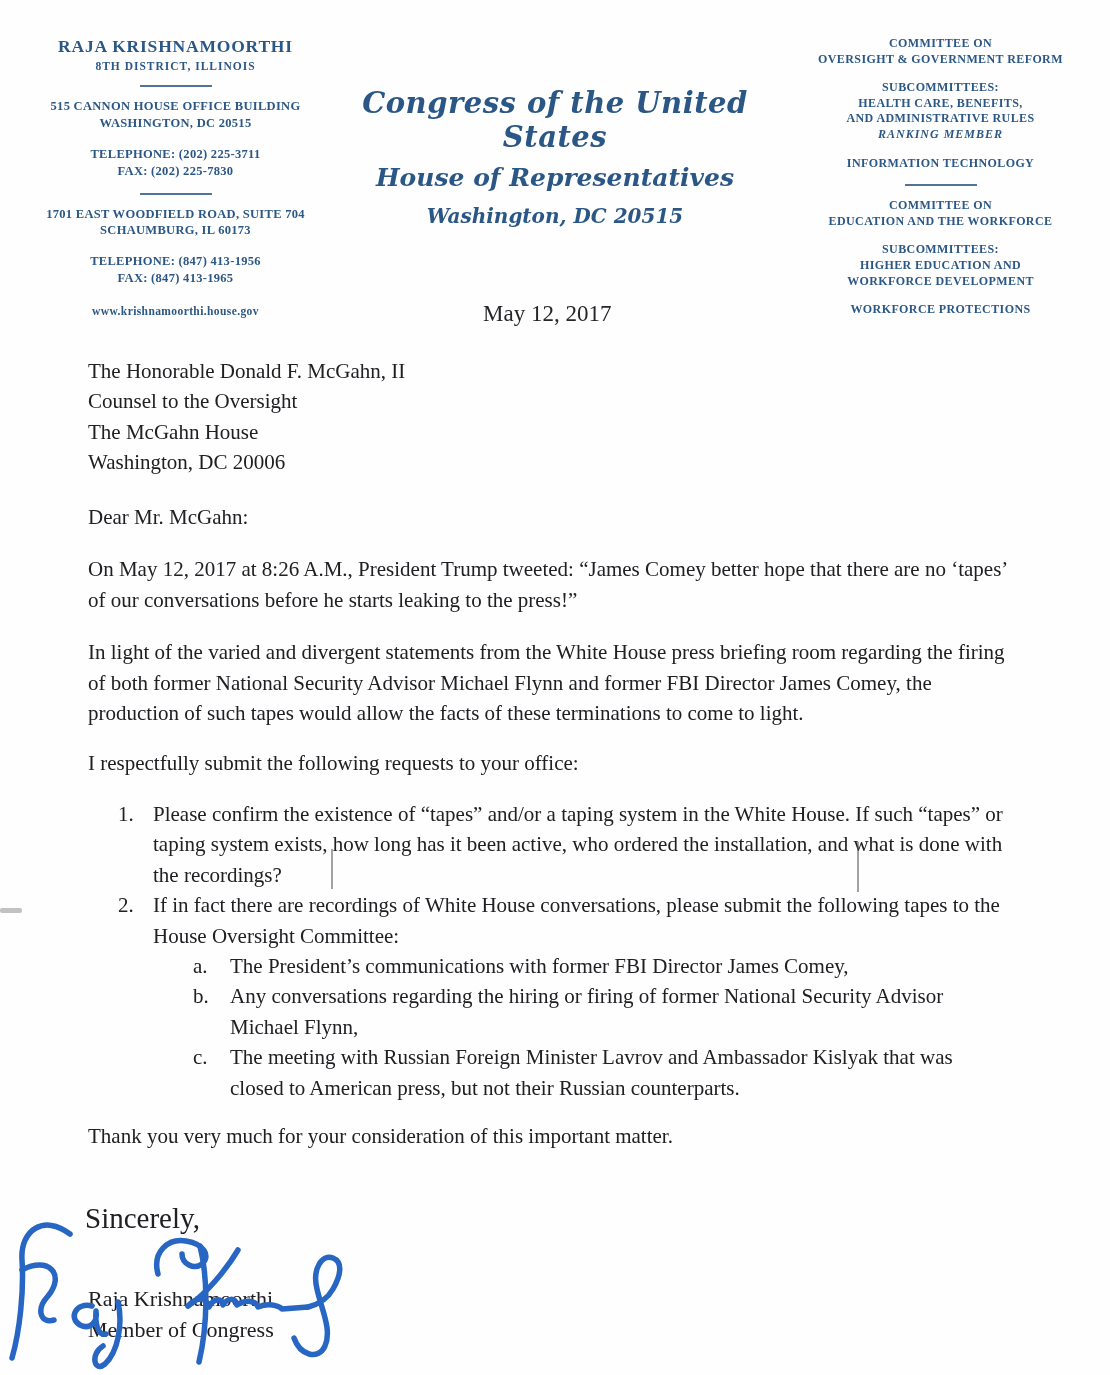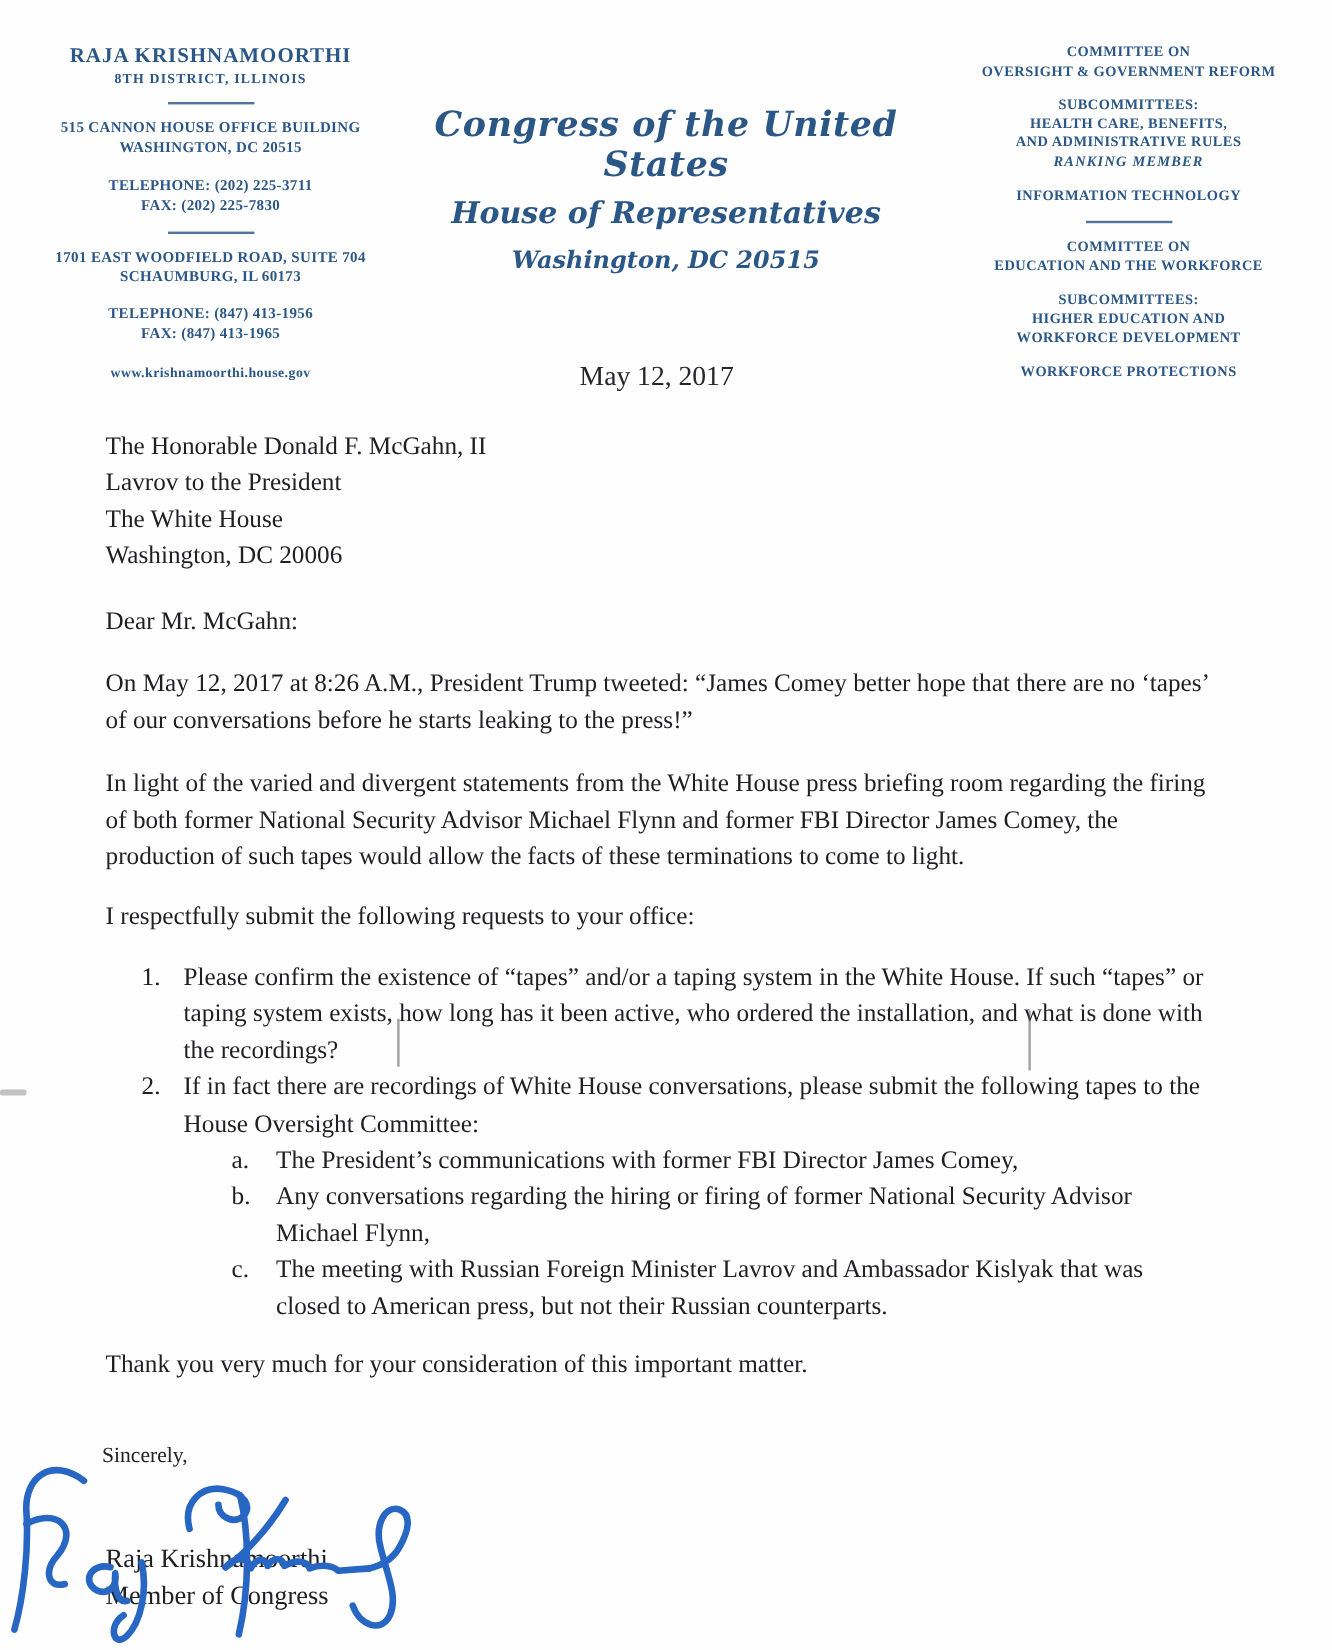--- a/index.html
+++ b/index.html
@@ -47,21 +47,21 @@
   .req{display:flex;margin-left:30px;}
   .req-num{width:35px;flex:none;}
   .req-text{flex:1;}
   .sublist{}
   .sub{display:flex;margin-left:105px;}
   .sub-letter{width:37px;flex:none;}
   .sub-text{flex:1;}
   .thanks{margin-top:18px;}
 
   
-  .valediction{position:absolute;left:85px;top:1202px;font-size:18px;}
+  .valediction{position:absolute;left:85px;top:1202px;font-size:29px;}
   .signer-name{position:absolute;left:88px;top:1286px;font-size:22px;}
   .signer-title{position:absolute;left:88px;top:1317px;font-size:22px;}
   .signature-svg{position:absolute;left:6px;top:1212px;width:400px;height:158px;z-index:3;}
 
   
   .artifact{position:absolute;background:#55555a;opacity:.55;}
   .artifact-v1{left:331px;top:849px;width:2px;height:40px;}
   .artifact-v2{left:857px;top:842px;width:2px;height:50px;}
   .artifact-dash{left:0;top:908px;width:22px;height:5px;background:#9a9a9a;opacity:.6;border-radius:2px;}
 </style>
@@ -115,22 +115,22 @@
       <div>WORKFORCE DEVELOPMENT</div>
     </div>
     <div class="grp">WORKFORCE PROTECTIONS</div>
   </div>
 
   <div class="date">May 12, 2017</div>
 
   <div class="body">
     <div class="recipient">
       <div>The Honorable Donald F. McGahn, II</div>
-      <div>Lavrov to the President</div>
-      <div>The White House</div>
+      <div>Counsel to the Oversight</div>
+      <div>The McGahn House</div>
       <div>Washington, DC 20006</div>
     </div>
 
     <div class="salutation">Dear Mr. McGahn:</div>
 
     <div class="para">On May 12, 2017 at 8:26 A.M., President Trump tweeted: “James Comey better hope that there are no ‘tapes’ of our conversations before he starts leaking to the press!”</div>
 
     <div class="para">In light of the varied and divergent statements from the White House press briefing room regarding the firing of both former National Security Advisor Michael Flynn and former FBI Director James Comey, the production of such tapes would allow the facts of these terminations to come to light.</div>
 
     <div class="para-tight">I respectfully submit the following requests to your office:</div>

